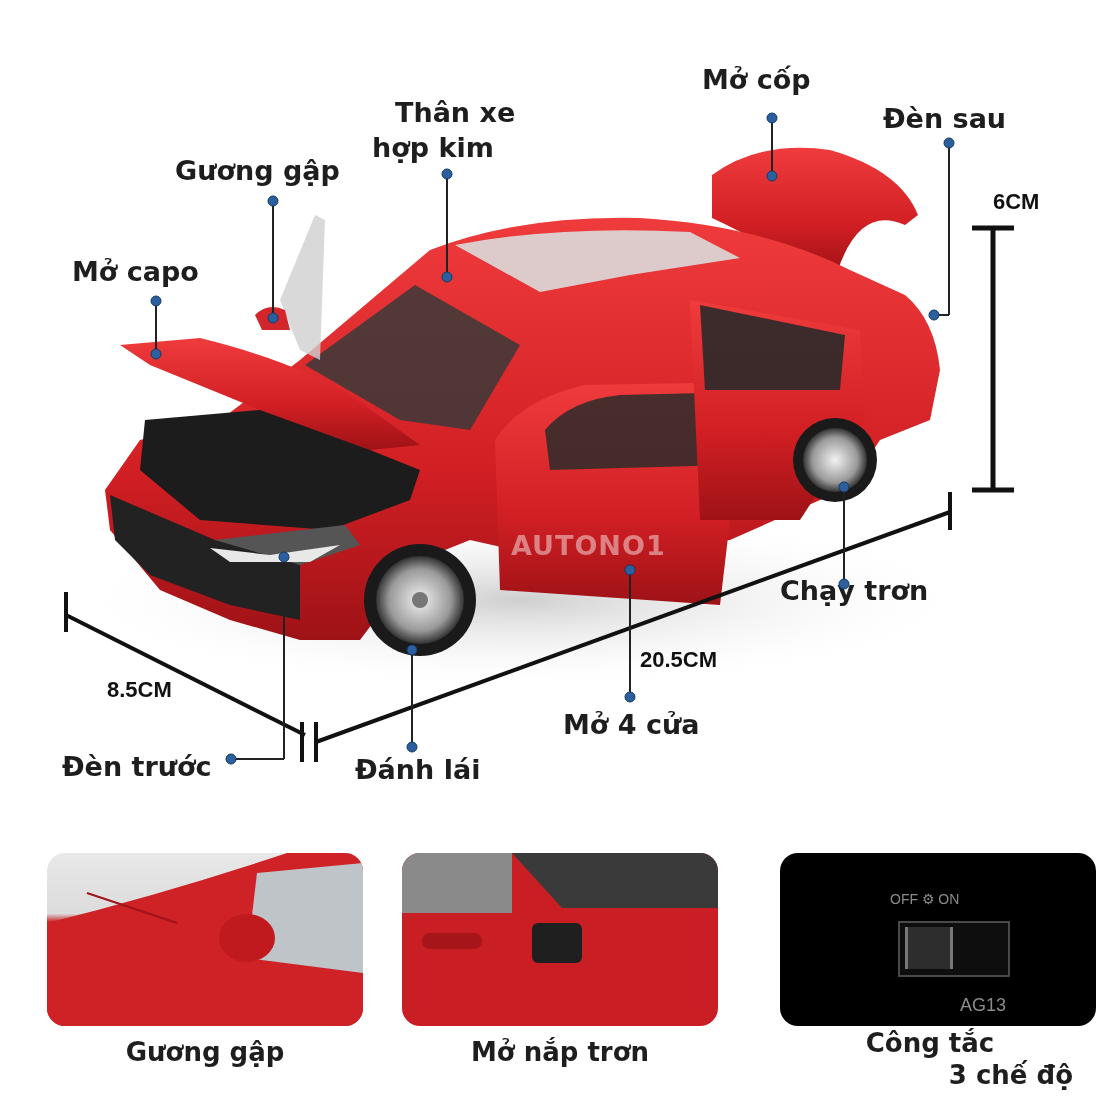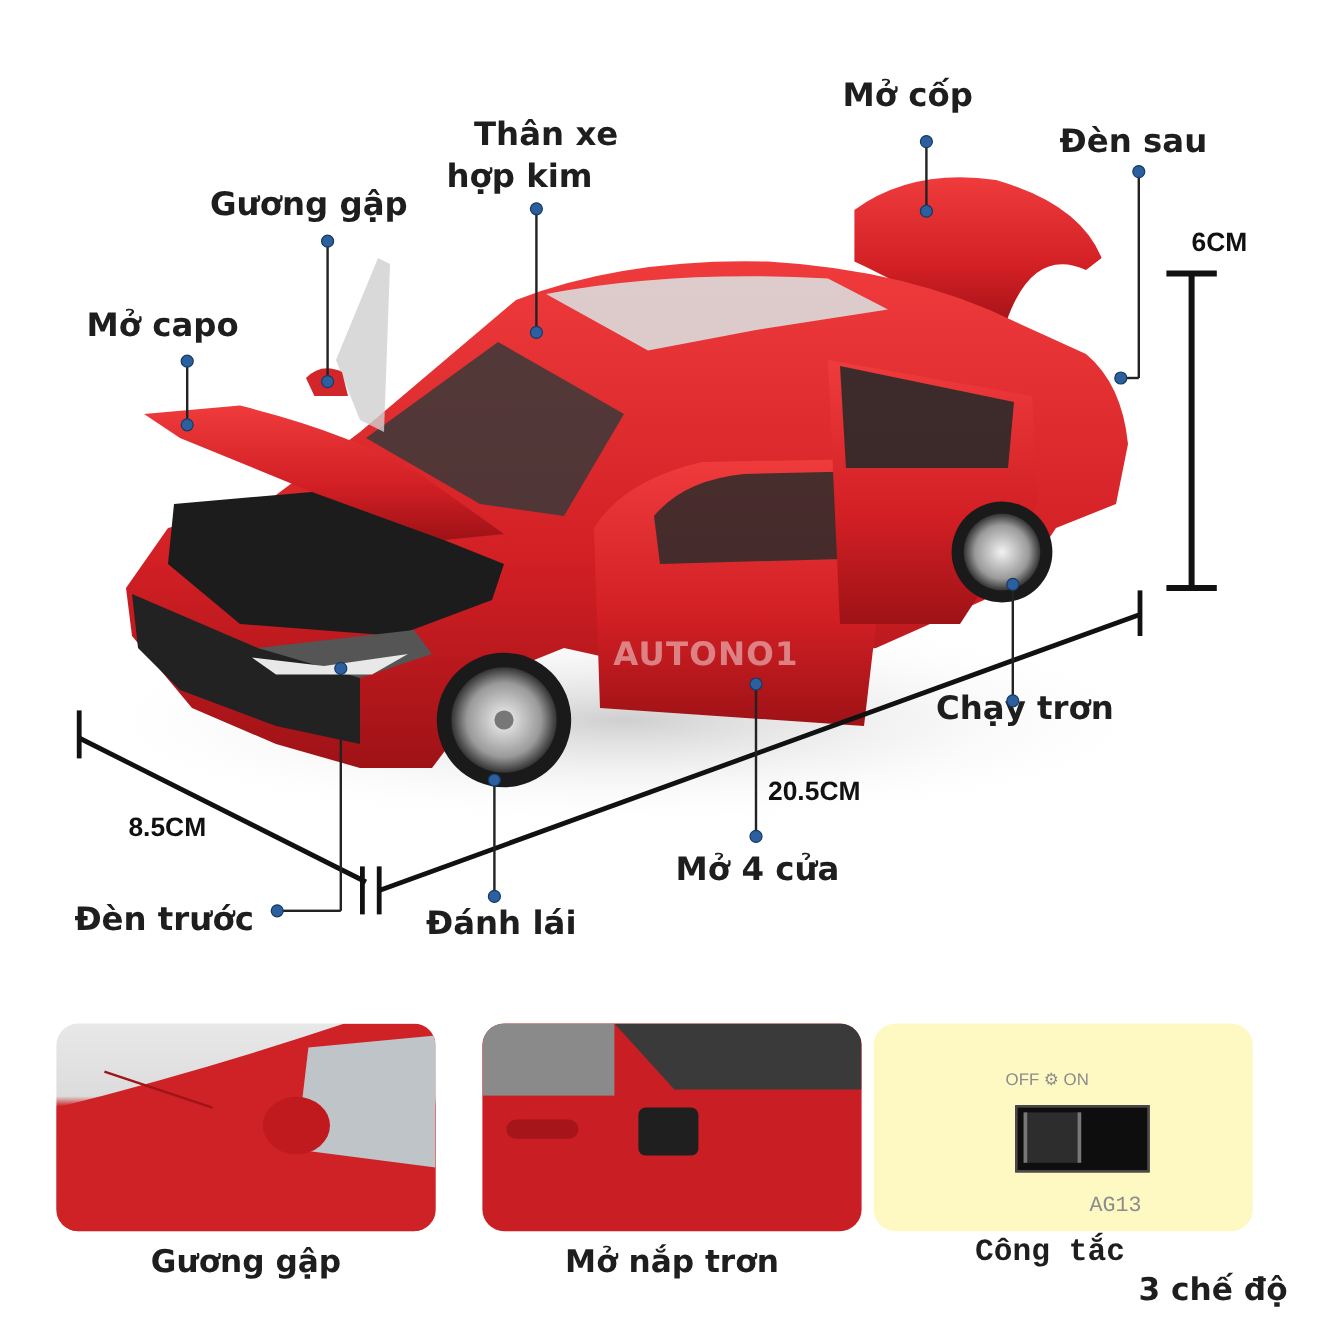--- a/index.html
+++ b/index.html
@@ -142,23 +142,23 @@
   </svg>
 </div>
 <div class="thumb" style="left:402px;top:853px;width:316px;height:173px;background:#c91f24;">
   <svg width="316" height="173" viewBox="0 0 316 173">
     <rect x="0" y="0" width="110" height="60" fill="#8a8a8a"></rect>
     <path d="M110 0 L316 0 L316 55 L160 55 Z" fill="#3a3a3a"></path>
     <rect x="130" y="70" width="50" height="40" rx="6" fill="#1f1f1f"></rect>
     <rect x="20" y="80" width="60" height="16" rx="8" fill="#a5151a"></rect>
   </svg>
 </div>
-<div class="thumb" style="left:728px;top:853px;width:316px;height:173px;background:#fef9c3;">
+<div class="thumb" style="left:780px;top:853px;width:316px;height:173px;background:#000000;">
   <div style="position:absolute;left:110px;top:38px;color:#8c8c8c;font-family:'Liberation Sans',sans-serif;font-size:14px;">OFF ⚙ ON</div>
   <div style="position:absolute;left:118px;top:68px;width:108px;height:52px;background:#0e0e0e;border:2px solid #4a4a4a;"></div>
   <div style="position:absolute;left:125px;top:74px;width:42px;height:42px;background:#2d2d2d;border-left:3px solid #777;border-right:3px solid #777;"></div>
-  <div style="position:absolute;left:180px;top:142px;color:#8c8c8c;font-family:Liberation Mono, monospace;font-size:18px;">AG13</div>
+  <div style="position:absolute;left:180px;top:142px;color:#8c8c8c;font-family:Liberation Sans, sans-serif;font-size:18px;">AG13</div>
 </div>
 
 <div class="caption" style="left:47px;top:1037px;width:316px;">Gương gập</div>
 <div class="caption" style="left:402px;top:1037px;width:316px;">Mở nắp trơn</div>
-<div class="caption" style="left:717px;top:1028px;width:316px;font-family:Liberation Mono, monospace;">Công tắc</div>
+<div class="caption" style="left:772px;top:1028px;width:316px;">Công tắc</div>
 <div class="caption" style="left:757px;top:1060px;width:316px;text-align:right;">3 chế độ</div>
 
 </body></html>

